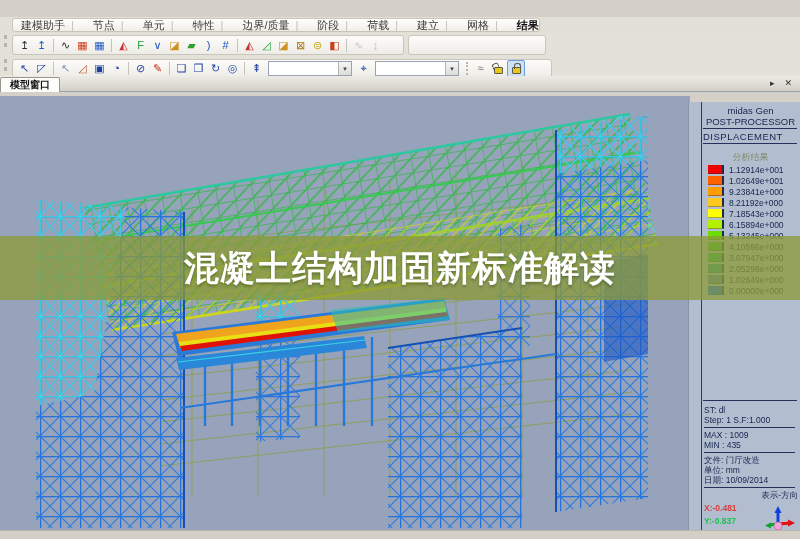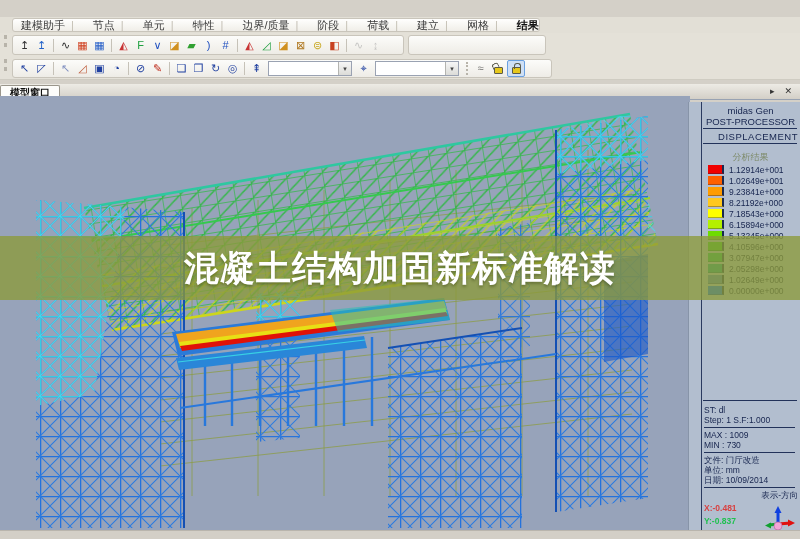--- a/index.html
+++ b/index.html
@@ -49,37 +49,37 @@
   .combo-arrow { width:13px; height:13px; background:linear-gradient(#f6f6f6,#dcdcd8);
     border-left:1px solid #b4b4b0; font-size:7px; display:flex; align-items:center; justify-content:center; color:#444; }
   .lockbox { width:18px; height:17px; display:inline-flex; align-items:center; justify-content:center; flex:0 0 auto; }
   .lockbox.sel { border:1px solid #6aa0e0; background:#cfe0f5; border-radius:2px; }
   .lock { position:relative; width:9px; height:7px; background:#e6c81c; border:1px solid #5a5a4a; border-radius:1px; margin-top:4px; }
   .lock::before { content:""; position:absolute; top:-5px; left:1px; width:5px; height:5px;
     border:1px solid #5a5a4a; border-bottom:none; border-radius:3px 3px 0 0; }
   .lock.open::before { left:-3px; transform:rotate(-25deg); }
 
   
-  .tabrow { position:absolute; top:84px; left:0; right:0; height:16px;
+  .tabrow { position:absolute; top:76px; left:0; right:0; height:16px;
     background:linear-gradient(#edebe5,#d3cfc7); border-bottom:1px solid #98a2b2; }
   .vtab { position:absolute; left:0; top:1px; height:15px; padding:0 9px;
     background:#fdfdfb; border:1px solid #9a968c; border-bottom:none; border-radius:2px 2px 0 0;
     font-size:10px; font-weight:bold; color:#111; display:flex; align-items:center; }
   .tab-ctrls { position:absolute; right:8px; top:2px; display:flex; gap:10px; font-size:9px; color:#333; }
 
   
   .main { position:absolute; top:96px; left:0; width:690px; height:434px; background:#97a3ba; overflow:hidden; }
   .panel { position:absolute; top:102px; left:688px; width:112px; height:434px; background:#b2becf;
     border-left:1px solid #8794a8; font-size:9px; color:#16244e; }
   .panel-vline { position:absolute; left:12px; top:0; bottom:0; width:1px; background:#2a3a60; }
   .p-brand { position:absolute; top:3px; left:14px; right:2px; text-align:center; font-size:9.5px; }
   .p-mode  { position:absolute; top:14px; left:14px; right:2px; text-align:center; font-size:9.5px; }
   .p-rule  { position:absolute; left:14px; right:3px; height:1px; background:#22325a; }
   .r1 { top:26px; } .r2 { top:41px; } .r3 { top:298px; }
-  .p-type  { position:absolute; top:29px; left:14px; right:2px; text-align:right; font-size:9.5px; letter-spacing:.5px; }
+  .p-type  { position:absolute; top:29px; left:14px; right:2px; text-align:left; font-size:9.5px; letter-spacing:.5px; }
   .p-result{ position:absolute; top:49px; left:14px; right:2px; text-align:center; font-size:9px; color:#7d8a68; }
   .legend { position:absolute; top:63px; left:19px; }
   .lrow { display:flex; align-items:flex-start; height:11px; }
   .lsw { width:16px; height:9px; border-right:2px solid #1a2a50; border-bottom:1px solid rgba(20,30,60,.35); }
   .lval { margin-left:5px; font-size:8.5px; white-space:nowrap; }
   .info { position:absolute; top:303px; left:15px; right:2px; font-size:8.5px; line-height:10px; }
   .irule { height:1px; background:#22325a; margin:2px 3px 2px 0; }
   .info .center { text-align:right; }
   .vec { position:absolute; top:400px; left:15px; font-size:8.5px; font-weight:bold; line-height:12.5px; }
   .triad { position:absolute; right:4px; top:402px; }
@@ -339,21 +339,21 @@
           <span class="lsw" style="background: rgb(0, 100, 255);"></span>
           <span class="lval">0.00000e+000</span>
         </div>
       </div>
     <div class="p-rule r3"></div>
     <div class="info">
       <div>ST: dl</div>
       <div>Step: 1 S.F:1.000</div>
       <div class="irule"></div>
       <div>MAX : 1009</div>
-      <div>MIN : 730</div>
+      <div>MIN : 435</div>
       <div class="irule"></div>
       <div>文件: 门厅改造</div>
       <div>单位: mm</div>
       <div>日期: 10/09/2014</div>
       <div class="irule"></div>
       <div class="center">表示-方向</div>
     </div>
     <div class="vec">
       <div style="color: rgb(216, 64, 64);">X:-0.481</div>
       <div style="color: rgb(32, 192, 80);">Y:-0.837</div>

